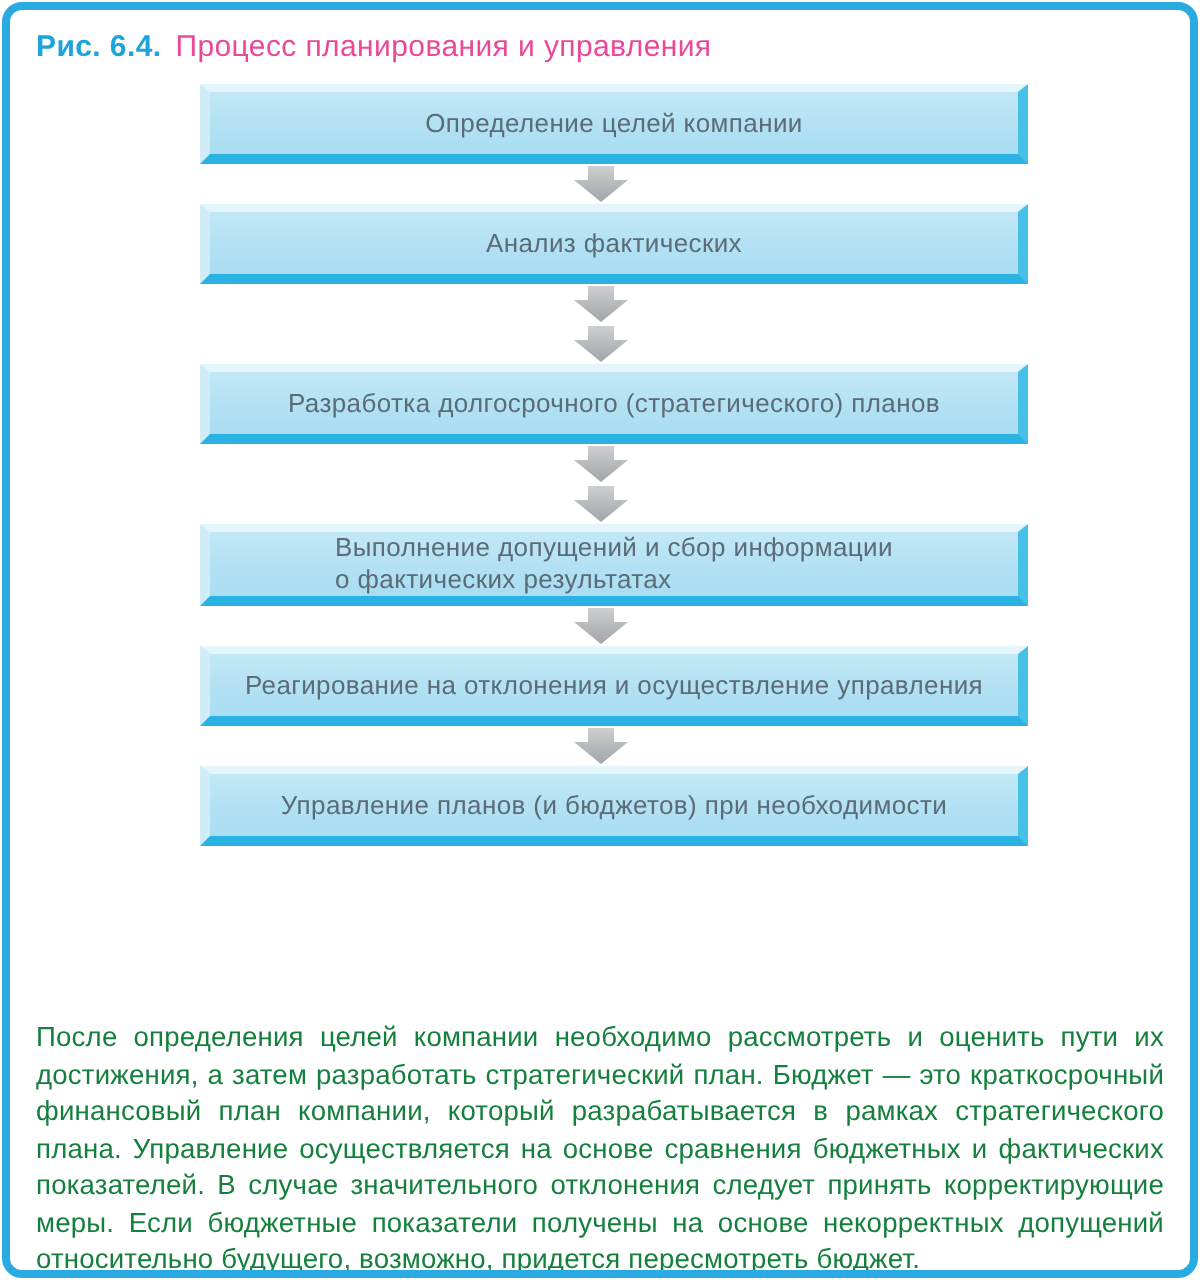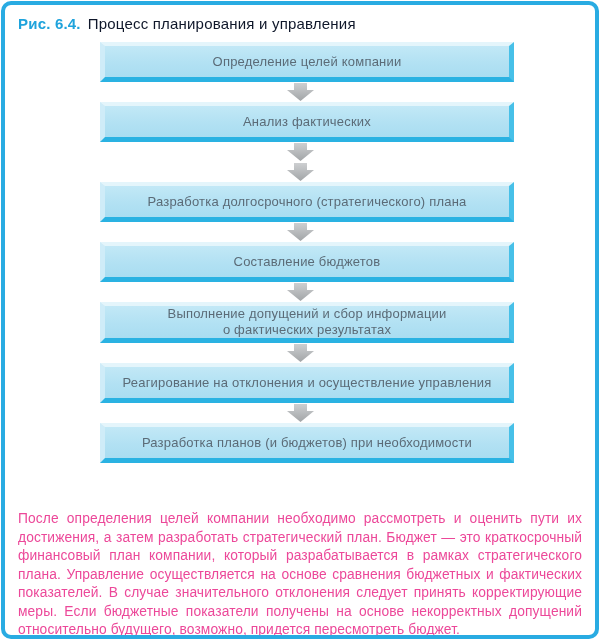--- a/index.html
+++ b/index.html
@@ -22,21 +22,21 @@
     font-size: 15px;
     letter-spacing: 0.2px;
     white-space: nowrap;
   }
   .caption .fig-num {
     color: #1ea3dc;
     font-weight: bold;
     margin-right: 7px;
   }
   .caption .fig-title {
-    color: #0f172a;
+    color: #ec4899;
   }
   .flow {
     position: absolute;
     left: 95px; top: 37px;
     width: 414px;
     display: flex;
     flex-direction: column;
     align-items: center;
   }
   .step {
@@ -51,35 +51,34 @@
     border-bottom-color: #2ab2e2;
     background: linear-gradient(180deg, #c2e8f6 0%, #b2e1f3 55%, #a9ddf1 100%);
     display: flex;
     align-items: center;
     justify-content: center;
   }
   .step-label {
     color: #5b6b77;
     font-size: 13px;
     line-height: 16px;
-    text-align: center;
     letter-spacing: 0.2px;
     white-space: pre-line;
   }
   .arrow-slot {
     height: 20px;
     display: flex;
     align-items: center;
     justify-content: center;
     transform: translateX(-7px);
   }
   .paragraph {
     position: absolute;
     left: 13px; right: 13px; top: 505px;
-    color: #ec4899;
+    color: #15803d;
     font-size: 13.8px;
     line-height: 18.5px;
     text-align: justify;
     letter-spacing: 0.1px;
   }
 </style>
 </head>
 <body>
 
 <div class="frame">
@@ -117,32 +116,29 @@
     </div>
 
 
     <div class="arrow-slot">
       <svg width="27" height="18" viewBox="0 0 27 18">
         <polygon points="7,0 20,0 20,7 27,7 13.5,18 0,7 7,7" fill="url(#ag)"></polygon>
       </svg>
     </div>
 
     <div class="step">
-      <span class="step-label">Разработка долгосрочного (стратегического) плана</span>
+      <span class="step-label">Разработка долгосрочного (стратегического) планов</span>
     </div>
 
     <div class="arrow-slot">
       <svg width="27" height="18" viewBox="0 0 27 18">
         <polygon points="7,0 20,0 20,7 27,7 13.5,18 0,7 7,7" fill="url(#ag)"></polygon>
       </svg>
     </div>
 
-    <div class="step">
-      <span class="step-label">Составление бюджетов</span>
-    </div>
 
     <div class="arrow-slot">
       <svg width="27" height="18" viewBox="0 0 27 18">
         <polygon points="7,0 20,0 20,7 27,7 13.5,18 0,7 7,7" fill="url(#ag)"></polygon>
       </svg>
     </div>
 
     <div class="step">
       <span class="step-label">Выполнение допущений и сбор информации
 о фактических результатах</span>
@@ -158,20 +154,20 @@
       <span class="step-label">Реагирование на отклонения и осуществление управления</span>
     </div>
 
     <div class="arrow-slot">
       <svg width="27" height="18" viewBox="0 0 27 18">
         <polygon points="7,0 20,0 20,7 27,7 13.5,18 0,7 7,7" fill="url(#ag)"></polygon>
       </svg>
     </div>
 
     <div class="step">
-      <span class="step-label">Разработка планов (и бюджетов) при необходимости</span>
+      <span class="step-label">Управление планов (и бюджетов) при необходимости</span>
     </div>
 
   </div>
 
   <div class="paragraph">После определения целей компании необходимо рассмотреть и оценить пути их достижения, а затем разработать стратегический план. Бюджет — это краткосрочный финансовый план компании, который разрабатывается в рамках стратегического плана. Управление осуществляется на основе сравнения бюджетных и фактических показателей. В случае значительного отклонения следует принять корректирующие меры. Если бюджетные показатели получены на основе некорректных допущений относительно будущего, возможно, придется пересмотреть бюджет.</div>
 
 </div>
 
 </body></html>

